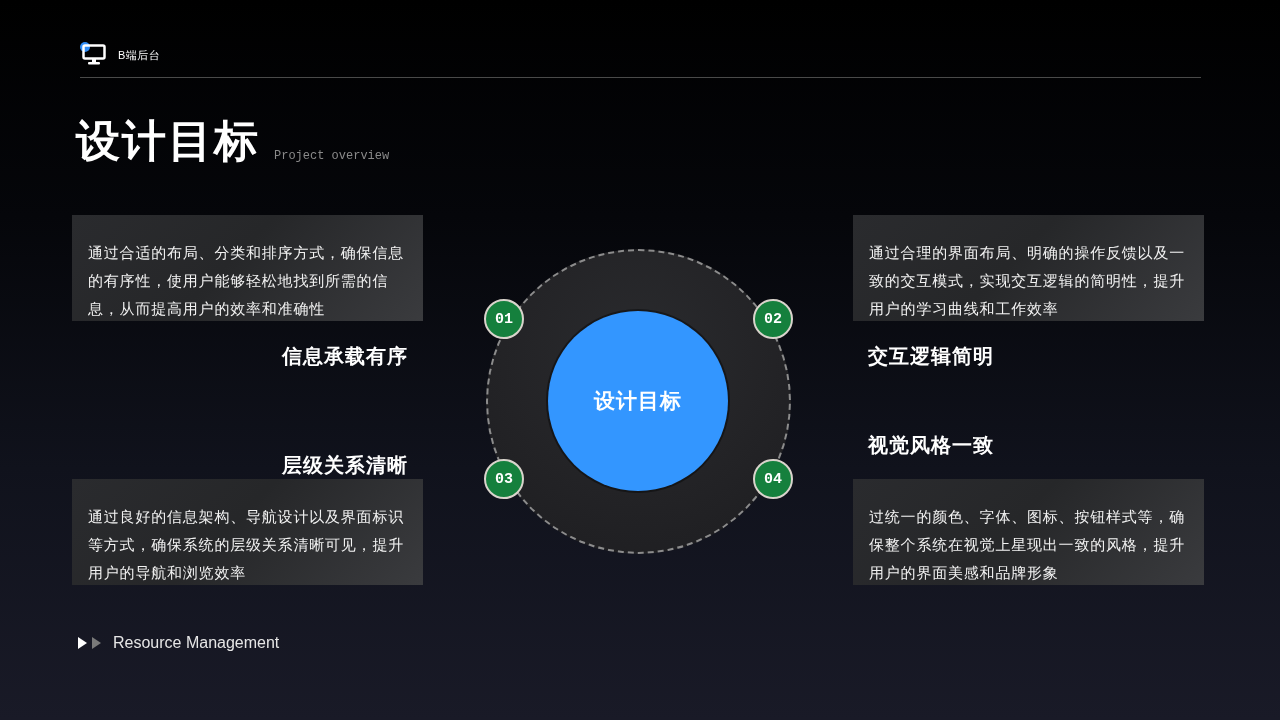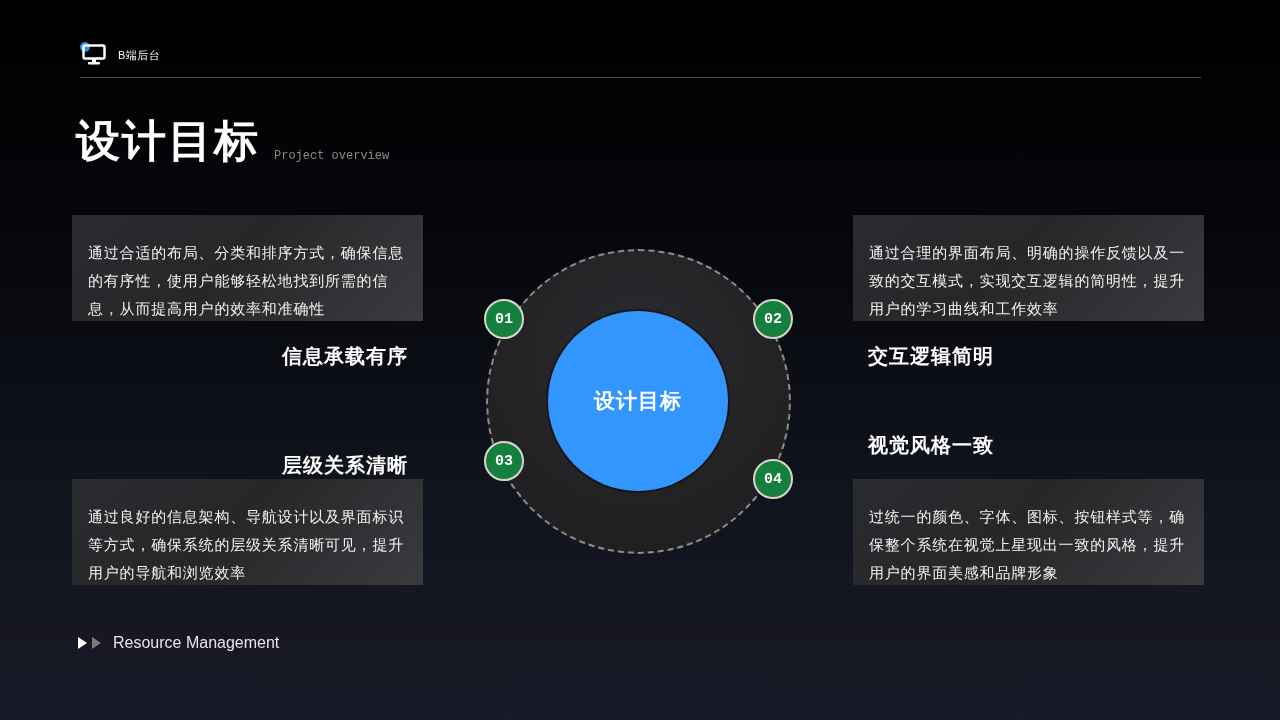--- a/index.html
+++ b/index.html
@@ -81,21 +81,21 @@
     }
     .badge {
       position: absolute; width: 40px; height: 40px; border-radius: 50%;
       background: #15803d; border: 2px solid #d9d4cc;
       display: flex; align-items: center; justify-content: center;
       font-size: 15px; font-weight: bold; color: #ffffff;
       font-family: Liberation Mono, monospace;
     }
     .badge.b1 { left: 484px; top: 299px; }
     .badge.b2 { left: 753px; top: 299px; }
-    .badge.b3 { left: 484px; top: 441px; }
+    .badge.b3 { left: 484px; top: 459px; }
     .badge.b4 { left: 753px; top: 459px; }
 
     .footer {
       position: absolute; left: 78px; top: 632px; height: 22px;
       display: flex; align-items: center;
     }
     .play-icon {
       width: 0; height: 0; border-top: 6px solid transparent;
       border-bottom: 6px solid transparent; border-left: 9px solid #ffffff;
       margin-right: 5px;

